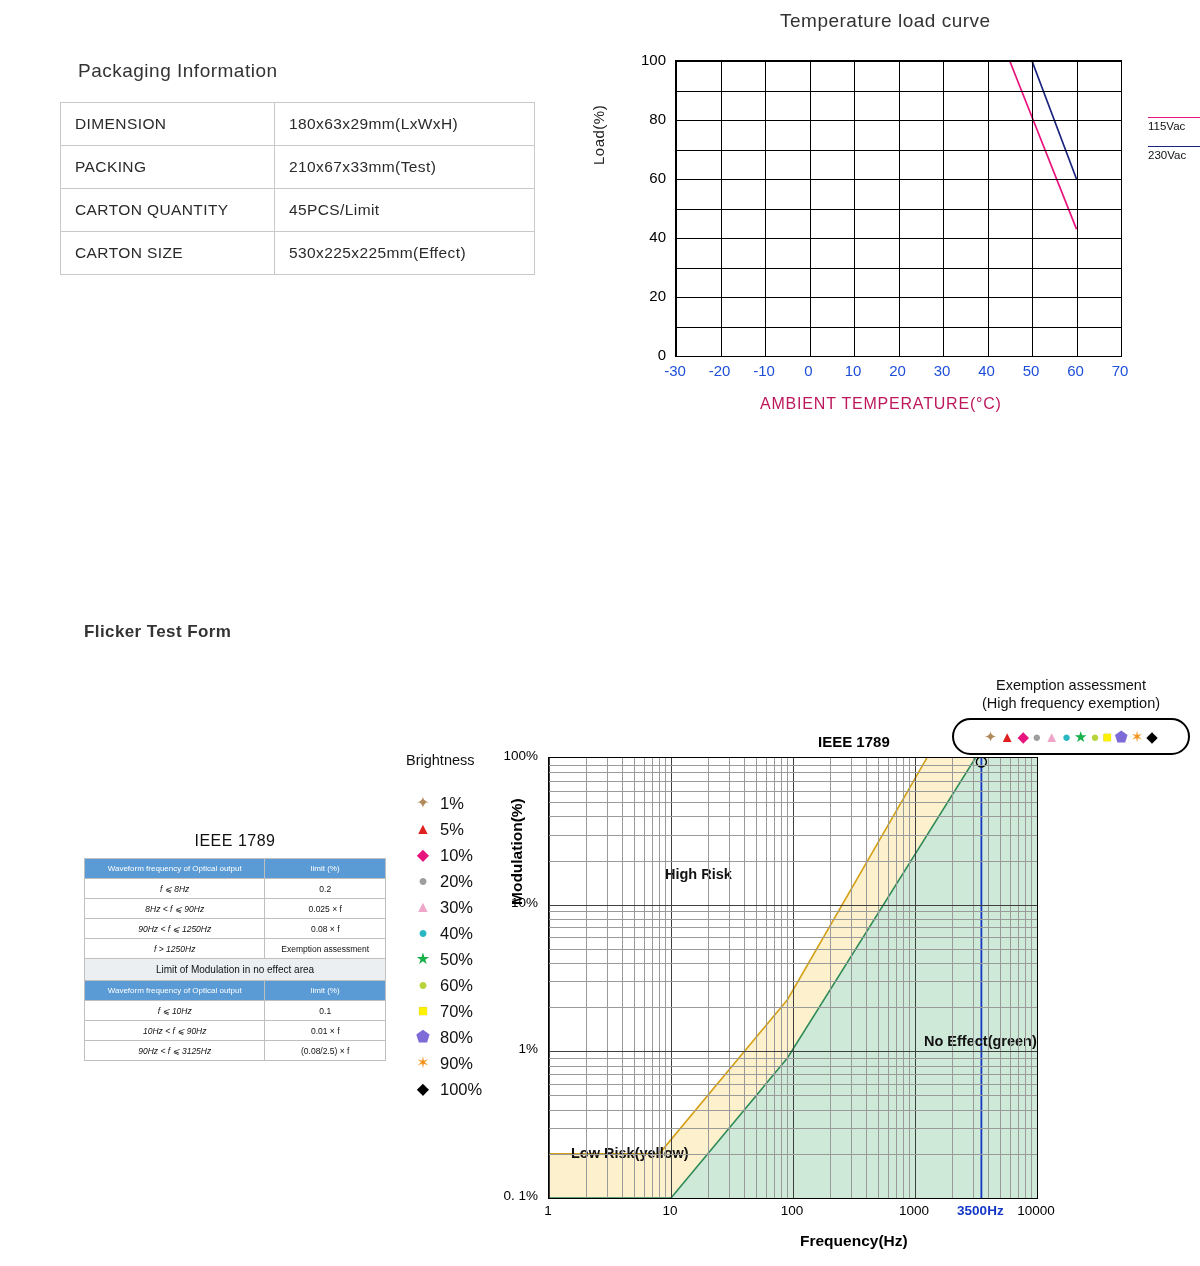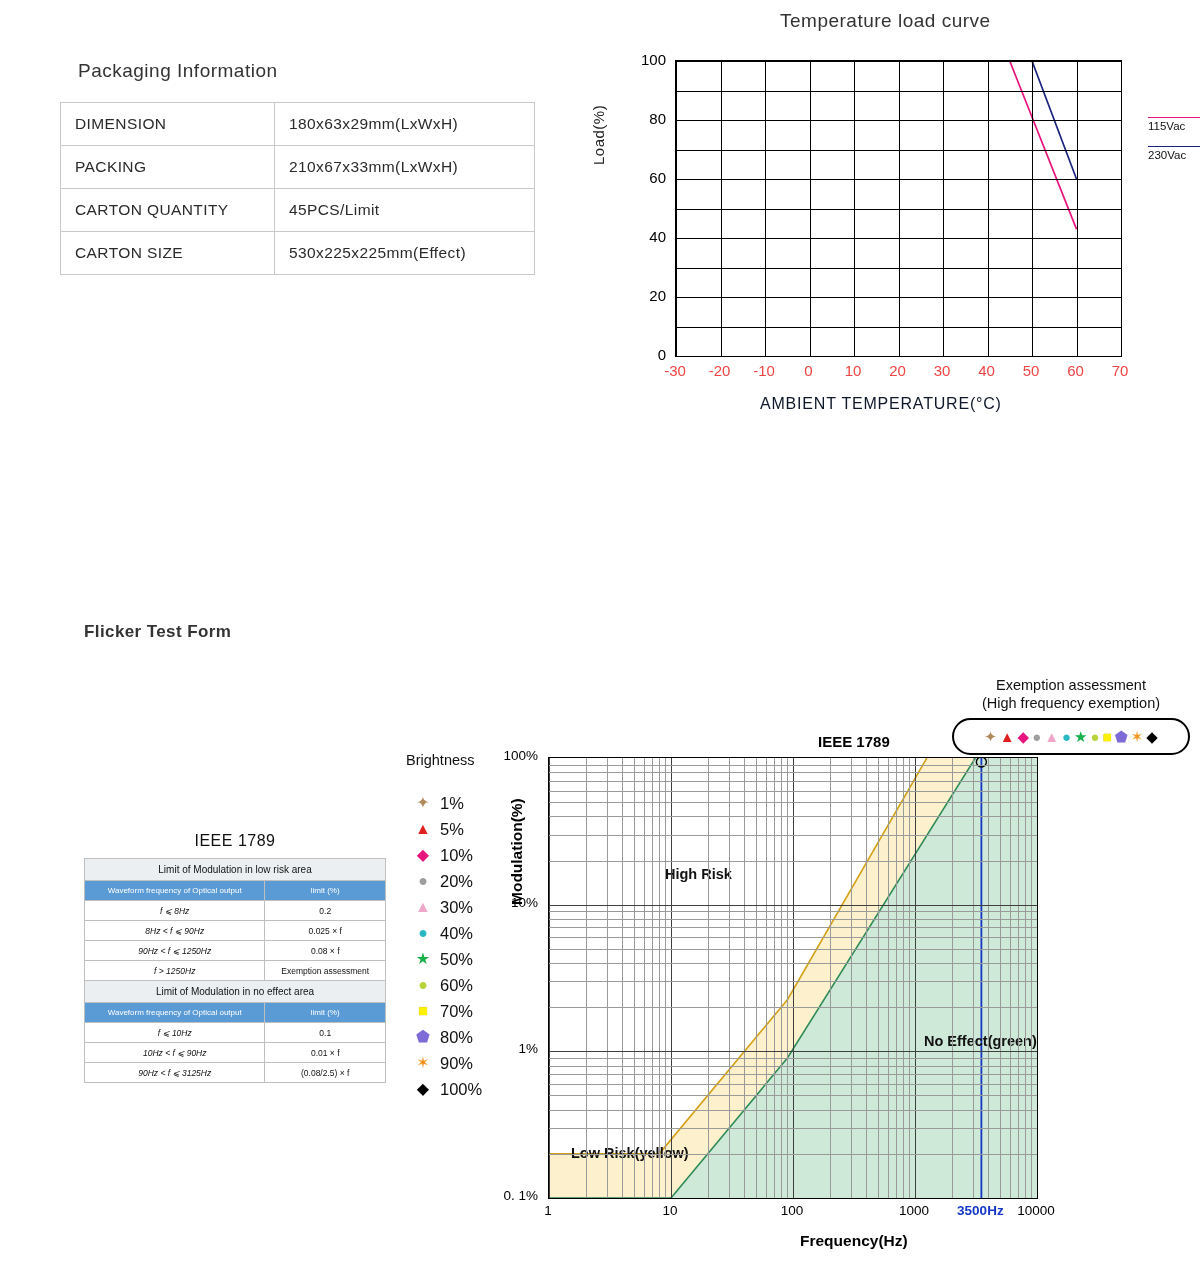--- a/index.html
+++ b/index.html
@@ -11,24 +11,24 @@
   #packaging-title{font-size:19px;letter-spacing:.5px;color:#333;margin-left:18px;margin-bottom:14px;font-weight:400;}
   table.pkg{border-collapse:collapse;width:475px;margin-top:20px;}
   table.pkg td{border:1px solid #c9c9c9;height:42px;padding:0 14px;font-size:15.5px;letter-spacing:.4px;color:#2a2a2a;vertical-align:middle;}
   table.pkg td.k{width:185px;}
 
   
   #temp-section{position:absolute;left:600px;top:0;width:600px;height:440px;}
   #temp-title{position:absolute;left:180px;top:10px;font-size:19px;color:#333;letter-spacing:.5px;}
   #temp-plot{position:absolute;left:75px;top:60px;width:445px;height:295px;border:1.5px solid #000;}
   .ytick{position:absolute;right:530px;font-size:15px;color:#000;text-align:right;width:40px;}
-  .xtick{position:absolute;font-size:15px;color:#ef4444;text-align:center;width:40px;}
+  .xtick{position:absolute;font-size:15px;color:#1d4ed8;text-align:center;width:40px;}
   #ylabel-temp{position:absolute;left:-10px;top:165px;transform:rotate(-90deg);transform-origin:left top;
                font-size:15px;color:#222;letter-spacing:.5px;white-space:nowrap;}
-  #xlabel-temp{position:absolute;left:160px;top:395px;font-size:16px;color:#0f172a;letter-spacing:.8px;}
+  #xlabel-temp{position:absolute;left:160px;top:395px;font-size:16px;color:#be185d;letter-spacing:.8px;}
   #legend-temp{position:absolute;left:548px;top:105px;font-size:11.5px;color:#111;}
   #legend-temp .row{margin-bottom:2px;margin-top:12px;}
   #legend-temp .ln{width:52px;height:0;border-top:1.3px solid #000;display:block;margin-bottom:2px;}
 
   
   #flicker-title{position:absolute;left:84px;top:622px;font-size:17px;font-weight:bold;color:#333;letter-spacing:.4px;}
 
   
   #ieee-block{position:absolute;left:84px;top:832px;width:302px;}
   #ieee-cap{text-align:center;font-size:16px;color:#111;margin-bottom:8px;letter-spacing:.5px;}
@@ -74,21 +74,21 @@
 <div id="packaging-section">
   <div id="packaging-title">Packaging Information</div>
   <table class="pkg">
     <tbody>
         <tr>
       <td class="k">DIMENSION</td>
       <td>180x63x29mm(LxWxH)</td>
     </tr>
     <tr>
       <td class="k">PACKING</td>
-      <td>210x67x33mm(LxWxH)</td>
+      <td>210x67x33mm(Test)</td>
     </tr>
     <tr>
       <td class="k">CARTON QUANTITY</td>
       <td>45PCS/Limit</td>
     </tr>
     <tr>
       <td class="k">CARTON SIZE</td>
       <td>530x225x225mm(Effect)</td>
     </tr>
   </tbody>
@@ -156,23 +156,20 @@
     <div class="ytick" style="left: 26px; top: 110px;">80</div>
     <div class="ytick" style="left: 26px; top: 51px;">100</div>
   </div>
 
 <div id="flicker-title">Flicker Test Form</div>
 
 <div id="ieee-block">
   <div id="ieee-cap">IEEE 1789</div>
   <table class="ieee">
     <tbody>
-        <tr>
-          <td class="sec" colspan="2">Limit of Modulation in low risk area</td>
-        </tr>
     <tr>
       <td class="hdr">Waveform frequency of Optical output</td>
       <td class="hdr">limit (%)</td>
     </tr>
     <tr>
       <td class="ital">f  ⩽ 8Hz</td>
       <td>0.2</td>
     </tr>
     <tr>
       <td class="ital">8Hz &lt;  f  ⩽ 90Hz</td>

